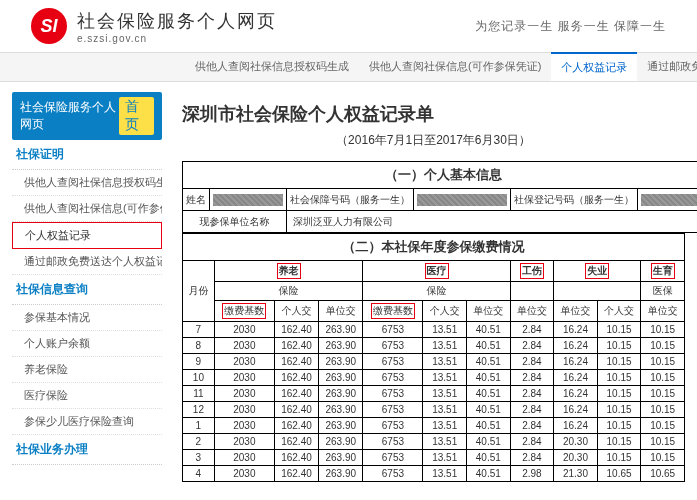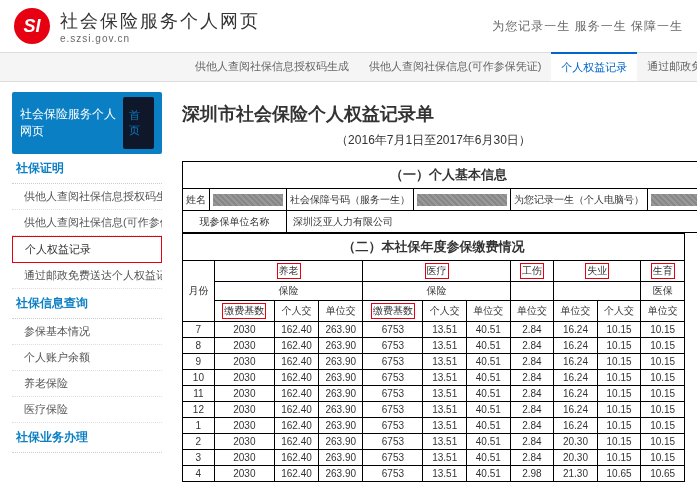--- a/index.html
+++ b/index.html
@@ -1,41 +1,41 @@
 <!DOCTYPE html>
 <html><head>
 <meta charset="utf-8">
 <style>
 *{margin:0;padding:0;box-sizing:border-box;font-family:"Microsoft YaHei",SimSun,Arial,sans-serif}
 body{background:#fff;font-size:12px;color:#333;width:697px}
-.header{display:flex;align-items:center;padding:8px 14px;border-bottom:1px solid #ddd}
+.header{display:flex;align-items:center;padding:8px 31px;border-bottom:1px solid #ddd}
 .logo{width:36px;height:36px;border-radius:50%;background:#e60012;display:flex;align-items:center;justify-content:center;color:#fff;font-size:18px;font-weight:bold;font-style:italic;margin-right:10px}
 .header-title{font-size:18px;color:#333;letter-spacing:2px}
 .header-sub{font-size:10px;color:#666;letter-spacing:1px}
 .header-slogan{margin-left:auto;font-size:12px;color:#666;letter-spacing:1px}
 .topnav{display:flex;background:#f5f5f5;border-bottom:1px solid #ddd;padding-left:185px;font-size:11px}
 .topnav-item{padding:6px 10px;color:#666;cursor:pointer;white-space:nowrap}
 .topnav-item.active{background:#fff;color:#0066cc;border-top:2px solid #0066cc;margin-top:-1px}
 .layout{display:flex}
 .sidebar{width:170px;padding:10px 8px 10px 12px;flex-shrink:0}
 .side-head{background:#0a7fc4;color:#fff;font-size:12px;padding:5px 8px;border-radius:2px;display:flex;align-items:center}
-.side-home{margin-left:auto;background:#0f172a;color:#0a7fc4;padding:11px 6px;border-radius:2px;font-size:11px}
+.side-home{margin-left:auto;background:#fde047;color:#0a7fc4;padding:1px 6px;border-radius:2px;font-size:14px}
 .side-group{color:#0a7fc4;font-size:12px;font-weight:bold;padding:6px 4px;border-bottom:1px dotted #ccc;}
 .side-item{font-size:11px;color:#555;padding:5px 4px 5px 12px;border-bottom:1px dotted #ddd;cursor:pointer;white-space:nowrap;overflow:hidden}
 .side-item.hl{border:1px solid #e60012;color:#333}
 .main{flex:1;padding:10px 12px;overflow:hidden}
 .doc-title{text-align:left;font-size:18px;font-weight:bold;padding:10px 0 6px}
 .doc-period{text-align:center;font-size:12px;color:#333;padding-bottom:12px}
 .section-title{text-align:center;font-size:13px;font-weight:bold;padding:4px 0}
 table{border-collapse:collapse;width:100%;font-size:10px}
 td,th{border:1px solid #000;padding:2px 3px;text-align:center;white-space:nowrap}
 .info-table td{height:22px}
 .redacted{background:repeating-linear-gradient(45deg,#888,#888 2px,#999 2px,#999 4px);height:12px;display:inline-block;width:70px;vertical-align:middle}
 .redbox{border:1.5px solid #e60012;display:inline-block;padding:0 1px}
-.cat-row td.cat{font-weight:normal}
+.cat-row td.cat{font-weight:bold}
 </style>
 </head>
 <body>
 
 <div class="header">
   <div class="logo">SI</div>
   <div>
     <div class="header-title">社会保险服务个人网页</div>
     <div class="header-sub">e.szsi.gov.cn</div>
   </div>
@@ -59,39 +59,40 @@
         <div class="side-group">社保证明</div>
         <div class="side-item">供他人查阅社保信息授权码生成</div>
         <div class="side-item">供他人查阅社保信息(可作参保凭证)</div>
         <div class="side-item hl">个人权益记录</div>
         <div class="side-item">通过邮政免费送达个人权益记录单</div>
         <div class="side-group">社保信息查询</div>
         <div class="side-item">参保基本情况</div>
         <div class="side-item">个人账户余额</div>
         <div class="side-item">养老保险</div>
         <div class="side-item">医疗保险</div>
+        <div class="side-item">参保少儿医疗保险查询</div>
         <div class="side-group">社保业务办理</div>
       </div>
   </div>
 
   <div class="main">
     <div class="doc-title">深圳市社会保险个人权益记录单</div>
     <div class="doc-period">（2016年7月1日至2017年6月30日）</div>
 
     <table class="info-table">
       <tbody>
           <tr>
             <td colspan="6" class="section-title">（一）个人基本信息</td>
           </tr>
       <tr>
         <td style="width:50px">姓名</td>
         <td style="width:80px"><span class="redacted"></span></td>
         <td style="width:90px">社会保障号码（服务一生）</td>
         <td><span class="redacted" style="width:90px"></span></td>
-        <td style="width:90px">为您记录一生（个人电脑号）</td>
+        <td style="width:90px">社保登记号码（服务一生）</td>
         <td><span class="redacted" style="width:60px"></span></td>
       </tr>
       <tr>
         <td colspan="2">现参保单位名称</td>
         <td colspan="4" style="text-align:left;padding-left:6px">深圳泛亚人力有限公司</td>
       </tr>
     </tbody>
       </table>
 
     <table class="data-table" id="data-table">

